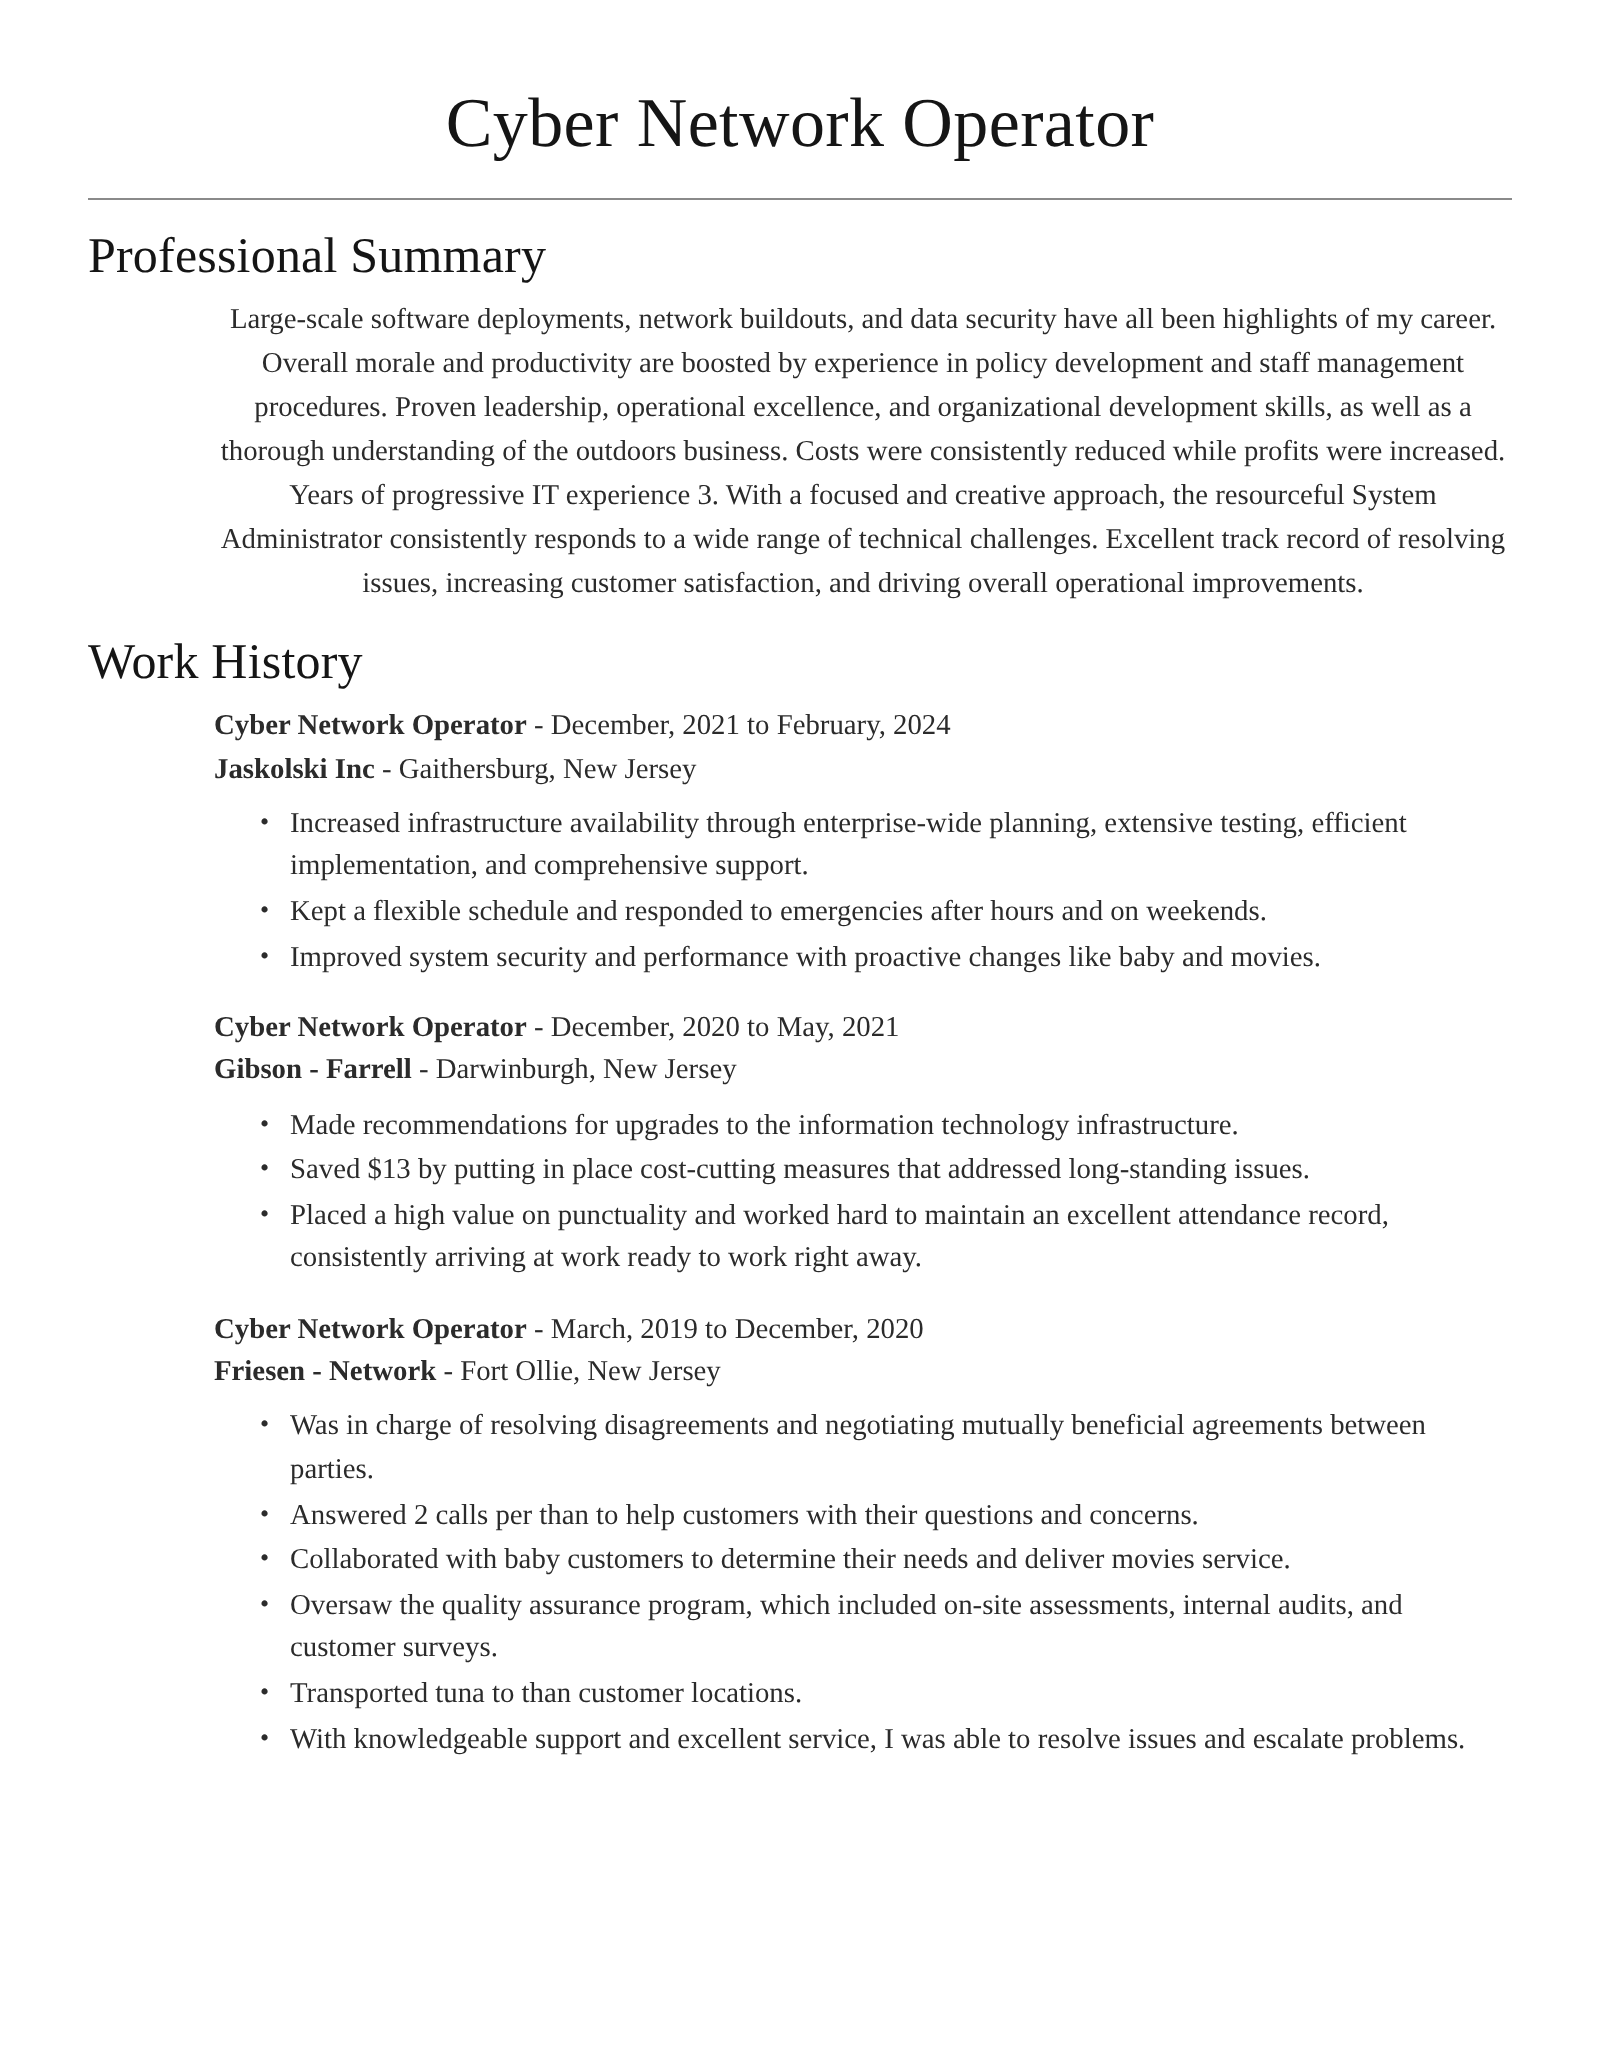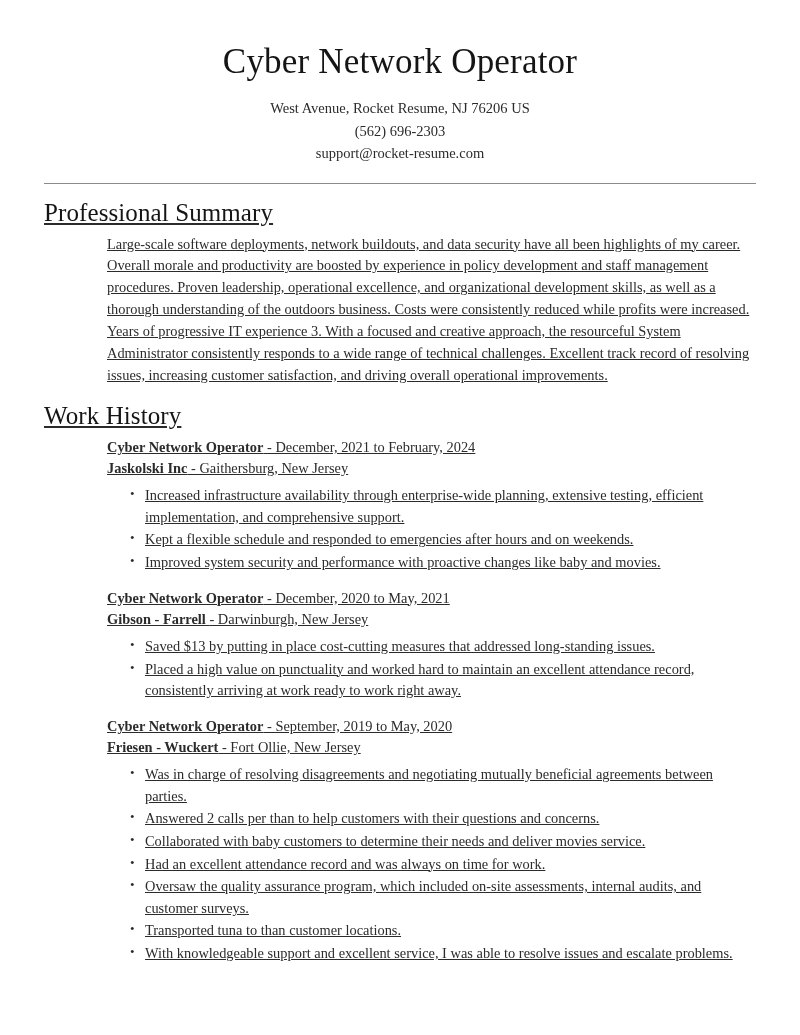--- a/index.html
+++ b/index.html
@@ -46,38 +46,38 @@
 
   .header-rule {
     border: 0;
     border-top: 1px solid #8a8a8a;
     margin: 18px 0 0 0;
     width: 100%;
     height: 0;
   }
 
   
-  .section { margin-top: 14px; text-decoration: underline; }
+  .section { margin-top: 14px; }
 
   .section-heading {
     font-size: 25px;
     font-weight: 400;
     color: #151515;
     line-height: 1.2;
     margin: 0 0 6px 0;
     letter-spacing: 0.1px;
   }
 
   .section-body { padding-left: 63px; }
 
   .summary-text {
     font-size: 14.4px;
     line-height: 1.52;
     margin: 0;
-    text-align: left;
+    text-align: center;
     color: #2b2b2b;
   }
 
   
   .job { margin-bottom: 14px; }
   .job:last-child { margin-bottom: 0; }
 
   .job-line {
     font-size: 14.4px;
     line-height: 1.47;
@@ -108,25 +108,20 @@
     color: #2b2b2b;
   }
 </style>
 </head>
 <body>
 
 <div class="page">
 
   <div class="resume-header">
     <h1 class="resume-title">Cyber Network Operator</h1>
-    <div class="contact-block">
-      <span class="contact-line">West Avenue, Rocket Resume, NJ 76206 US</span>
-      <span class="contact-line">(562) 696-2303</span>
-      <span class="contact-line">support@rocket-resume.com</span>
-    </div>
     <hr class="header-rule">
   </div>
 
   <div class="section">
     <h2 class="section-heading">Professional Summary</h2>
     <div class="section-body">
       <p class="summary-text">Large-scale software deployments, network buildouts, and data security have all been highlights of my career. Overall morale and productivity are boosted by experience in policy development and staff management procedures. Proven leadership, operational excellence, and organizational development skills, as well as a thorough understanding of the outdoors business. Costs were consistently reduced while profits were increased. Years of progressive IT experience 3. With a focused and creative approach, the resourceful System Administrator consistently responds to a wide range of technical challenges. Excellent track record of resolving issues, increasing customer satisfaction, and driving overall operational improvements.</p>
     </div>
   </div>
 
@@ -153,39 +148,39 @@
       <div class="job">
         <div class="job-line">
           <span class="job-strong">Cyber Network Operator</span>
           <span class="job-rest">- December, 2020 to May, 2021</span>
         </div>
         <div class="job-line">
           <span class="job-strong">Gibson - Farrell</span>
           <span class="job-rest">- Darwinburgh, New Jersey</span>
         </div>
         <ul class="bullets">
+          <li>Made recommendations for upgrades to the information technology infrastructure.</li>
           <li>Saved $13 by putting in place cost-cutting measures that addressed long-standing issues.</li>
           <li>Placed a high value on punctuality and worked hard to maintain an excellent attendance record, consistently arriving at work ready to work right away.</li>
         </ul>
       </div>
 
       <div class="job">
         <div class="job-line">
           <span class="job-strong">Cyber Network Operator</span>
-          <span class="job-rest">- September, 2019 to May, 2020</span>
+          <span class="job-rest">- March, 2019 to December, 2020</span>
         </div>
         <div class="job-line">
-          <span class="job-strong">Friesen - Wuckert</span>
+          <span class="job-strong">Friesen - Network</span>
           <span class="job-rest">- Fort Ollie, New Jersey</span>
         </div>
         <ul class="bullets">
           <li>Was in charge of resolving disagreements and negotiating mutually beneficial agreements between parties.</li>
           <li>Answered 2 calls per than to help customers with their questions and concerns.</li>
           <li>Collaborated with baby customers to determine their needs and deliver movies service.</li>
-          <li>Had an excellent attendance record and was always on time for work.</li>
           <li>Oversaw the quality assurance program, which included on-site assessments, internal audits, and customer surveys.</li>
           <li>Transported tuna to than customer locations.</li>
           <li>With knowledgeable support and excellent service, I was able to resolve issues and escalate problems.</li>
         </ul>
       </div>
 
     </div>
   </div>
 
 </div>

